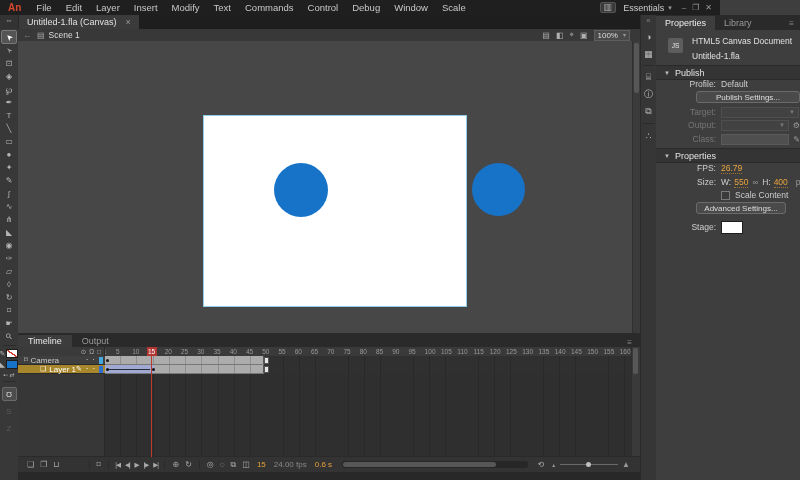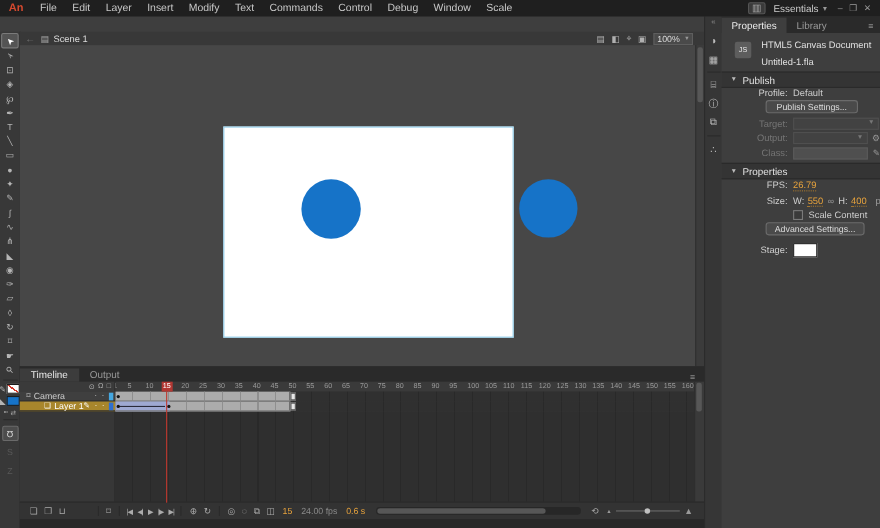--- a/index.html
+++ b/index.html
@@ -1,20 +1,20 @@
 <!DOCTYPE html>
 <html><head>
 <meta charset="utf-8">
 <style>
   html,body{margin:0;padding:0;background:#555;}
   .root{position:relative;width:800px;height:480px;background:#3e3e3e;overflow:hidden;
         font-family:"Liberation Sans",sans-serif;font-size:10px;color:#ccc;}
 
   
-  .menubar{position:absolute;top:0;left:0;width:800px;height:15px;background:#1f1f1f;
+  .menubar{position:absolute;top:0;left:0;width:720px;height:15px;background:#1f1f1f;
            display:flex;align-items:center;z-index:9;}
   .logo{font-weight:bold;font-size:10px;padding:0 8px;}
   .menu-item{padding:16px 7px;font-size:9.5px;color:#c8c8c8;line-height:15px;cursor:default;}
   .menubar-right{margin-left:auto;display:flex;align-items:center;gap:7px;padding-right:5px;}
   .ws-icon{font-size:9px;color:#aaa;background:#3a3a3a;border:1px solid #555;border-radius:2px;padding:0 3px;line-height:9px;}
   .ws-name{font-size:9px;color:#ccc;}
   .caret{font-size:7px;color:#999;}
   .winbtn{font-size:8px;color:#9a9a9a;padding:0 3px;}
 
   
@@ -176,20 +176,27 @@
         <span class="caret">▾</span>
       </span>
       <span id="winbtns" style="display:flex;">
           <span class="winbtn">–</span>
           <span class="winbtn">❐</span>
           <span class="winbtn">✕</span>
         </span>
     </div>
   </div>
 
+  <div class="tabstrip">
+    <div class="tools-top">▪▪</div>
+    <div class="doc-tab">
+      <span>Untitled-1.fla (Canvas)</span>
+      <span class="doc-close">×</span>
+    </div>
+  </div>
 
   <div class="toolbar" id="toolbar">
       <div class="tool active">
         <span class="rot">➤</span>
       </div>
       <div class="tool">
         <span class="rot">➢</span>
       </div>
       <div class="tool">
         <span>⊡</span>
@@ -455,21 +462,21 @@
 
     <div class="sec-header" style="top:50px;">
       <span class="sec-arrow">▼</span>
       <span>Publish</span>
     </div>
 
     <div class="prow" style="top:63px;">
       <span class="plabel">Profile:</span>
       <span>Default</span>
     </div>
-    <div class="btn" style="left:40px;top:76px;width:84px;">Publish Settings...</div>
+    <div class="btn" style="left:40px;top:76px;width:104px;">Publish Settings...</div>
 
     <div class="prow" style="top:91px;">
       <span class="plabel disabled">Target:</span>
       <span class="dropdown">▼</span>
     </div>
     <div class="prow" style="top:104px;">
       <span class="plabel disabled">Output:</span>
       <span class="dropdown">▼</span>
       <span class="tool-ic-sm">⚙</span>
     </div>

